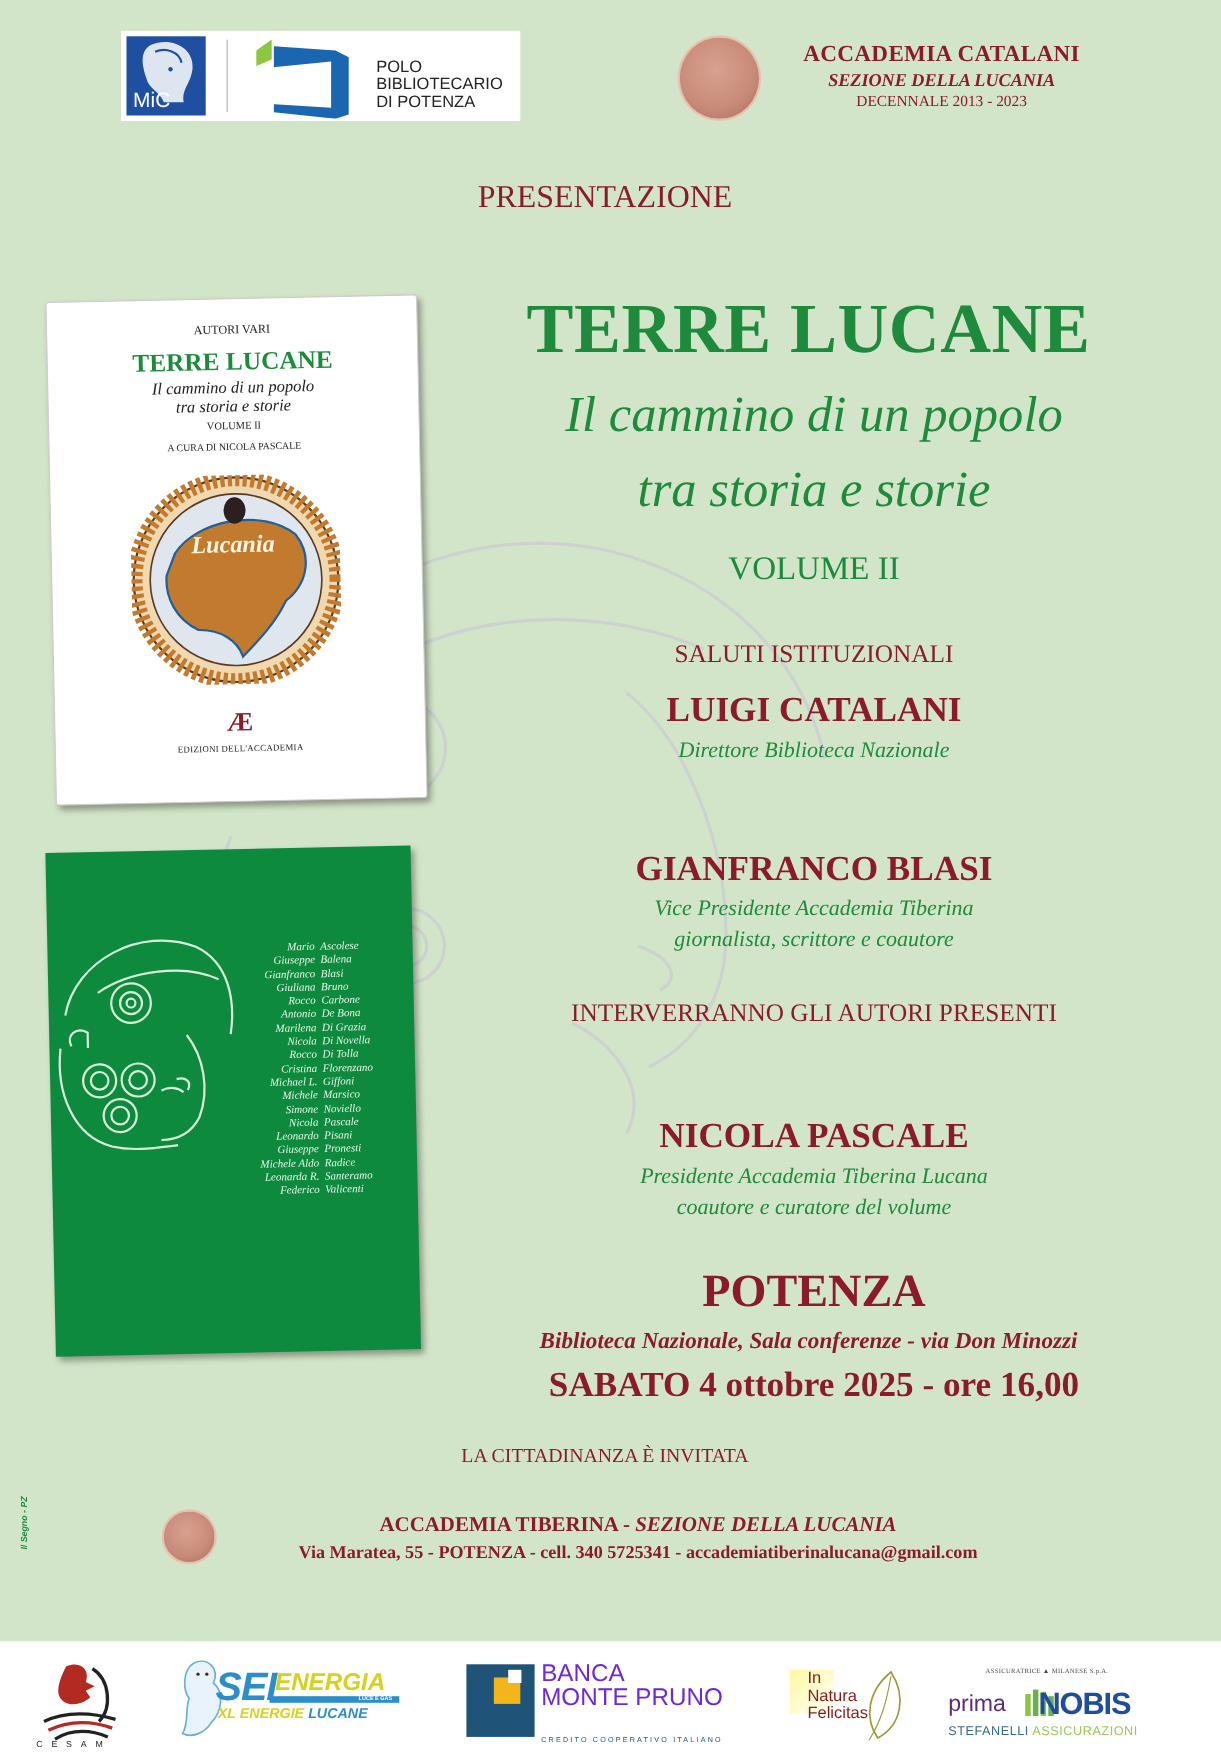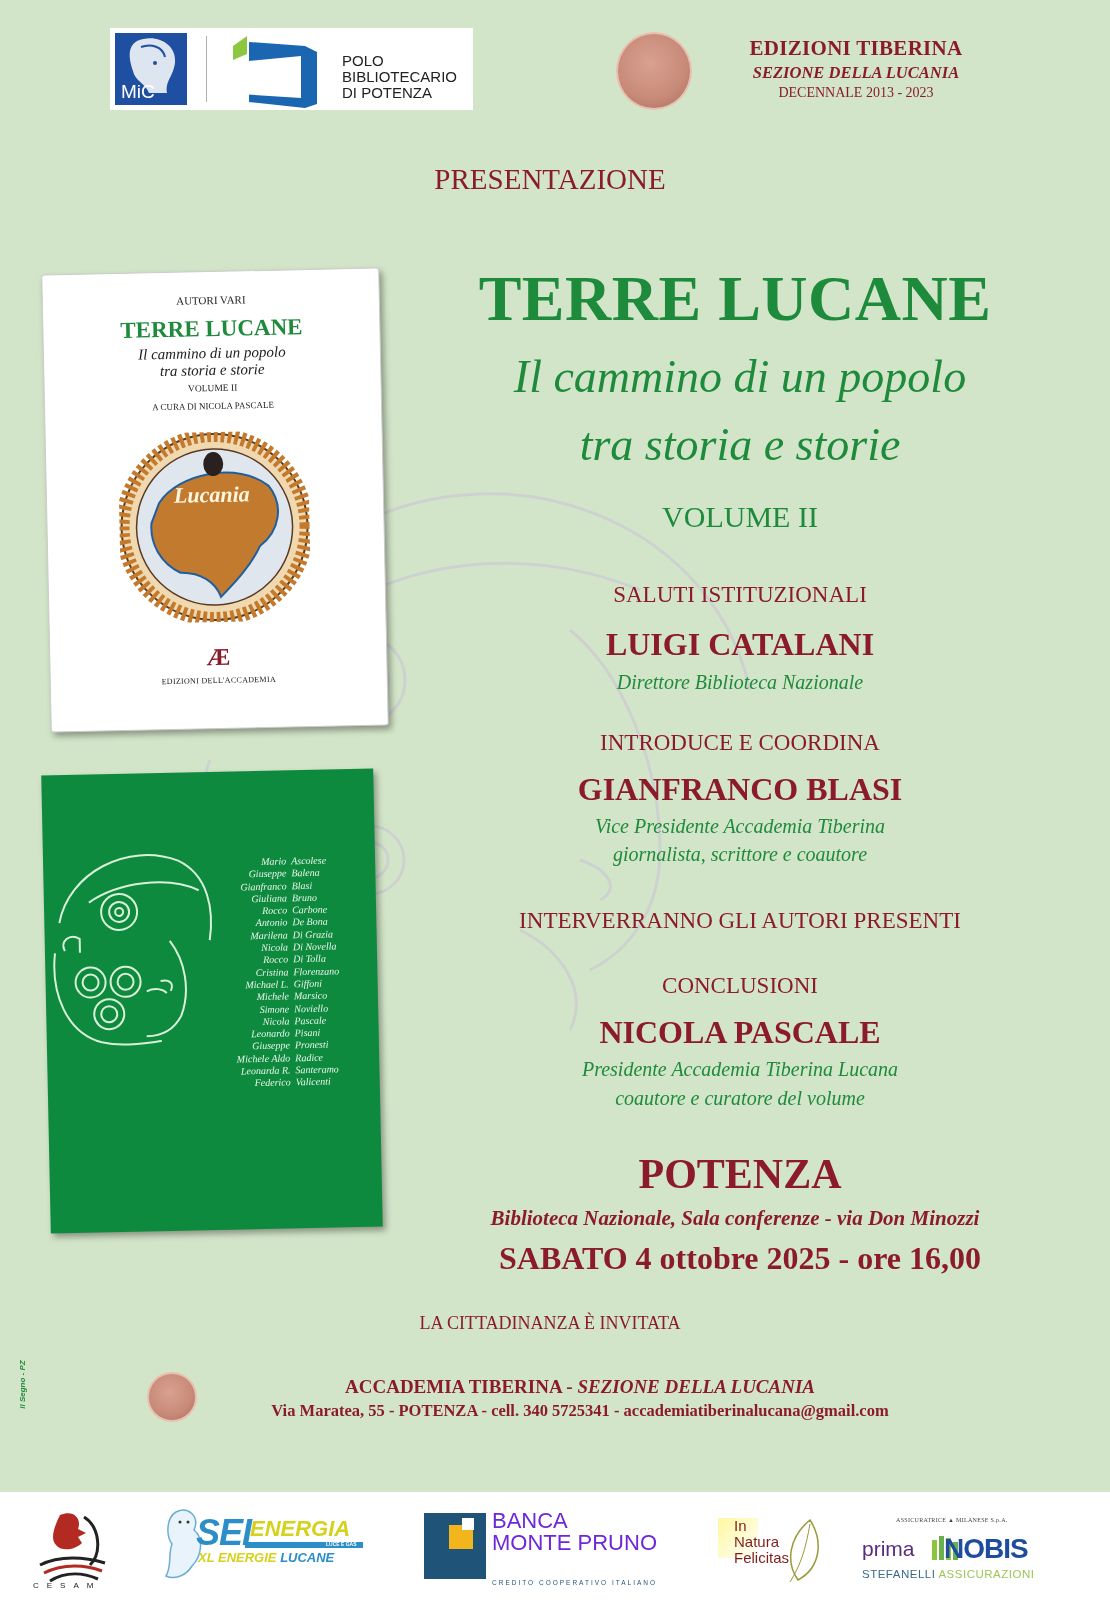--- a/index.html
+++ b/index.html
@@ -143,21 +143,21 @@
     </svg>
     <div class="polo-text">
       <div>POLO</div>
       <div>BIBLIOTECARIO</div>
       <div>DI POTENZA</div>
     </div>
   </div>
 
   <div class="acc-medal"></div>
   <div class="acc-title">
-    <div class="t1">EDIZIONI TIBERINA</div>
+    <div class="t1">ACCADEMIA CATALANI</div>
     <div class="t2">SEZIONE DELLA LUCANIA</div>
     <div class="t3">DECENNALE 2013 - 2023</div>
   </div>
 
   <div class="presentazione">PRESENTAZIONE</div>
 
   <div class="book-front">
     <div class="bf-autori">AUTORI VARI</div>
     <div class="bf-title">TERRE LUCANE</div>
     <div class="bf-sub">
@@ -279,28 +279,26 @@
 
   <div class="col main-title">TERRE LUCANE</div>
   <div class="col sub1">Il cammino di un popolo</div>
   <div class="col sub2">tra storia e storie</div>
   <div class="col vol">VOLUME II</div>
 
   <div class="col label" style="top:582px">SALUTI ISTITUZIONALI</div>
   <div class="col name" style="top:626px">LUIGI CATALANI</div>
   <div class="col role" style="top:671px">Direttore Biblioteca Nazionale</div>
 
-  <div class="col label" style="top:730px">INTRODUCE E COORDINA</div>
   <div class="col name" style="top:771px">GIANFRANCO BLASI</div>
   <div class="col role" style="top:815px">Vice Presidente Accademia Tiberina</div>
   <div class="col role" style="top:843px">giornalista, scrittore e coautore</div>
 
   <div class="col label" style="top:908px">INTERVERRANNO GLI AUTORI PRESENTI</div>
 
-  <div class="col label" style="top:973px">CONCLUSIONI</div>
   <div class="col name" style="top:1014px">NICOLA PASCALE</div>
   <div class="col role" style="top:1058px">Presidente Accademia Tiberina Lucana</div>
   <div class="col role" style="top:1087px">coautore e curatore del volume</div>
 
   <div class="col city">POTENZA</div>
   <div class="col venue">Biblioteca Nazionale, Sala conferenze - via Don Minozzi</div>
   <div class="col date">SABATO 4 ottobre 2025 - ore 16,00</div>
   <div class="invite">LA CITTADINANZA È INVITATA</div>
 
   <div class="credit">Il Segno - PZ</div>

